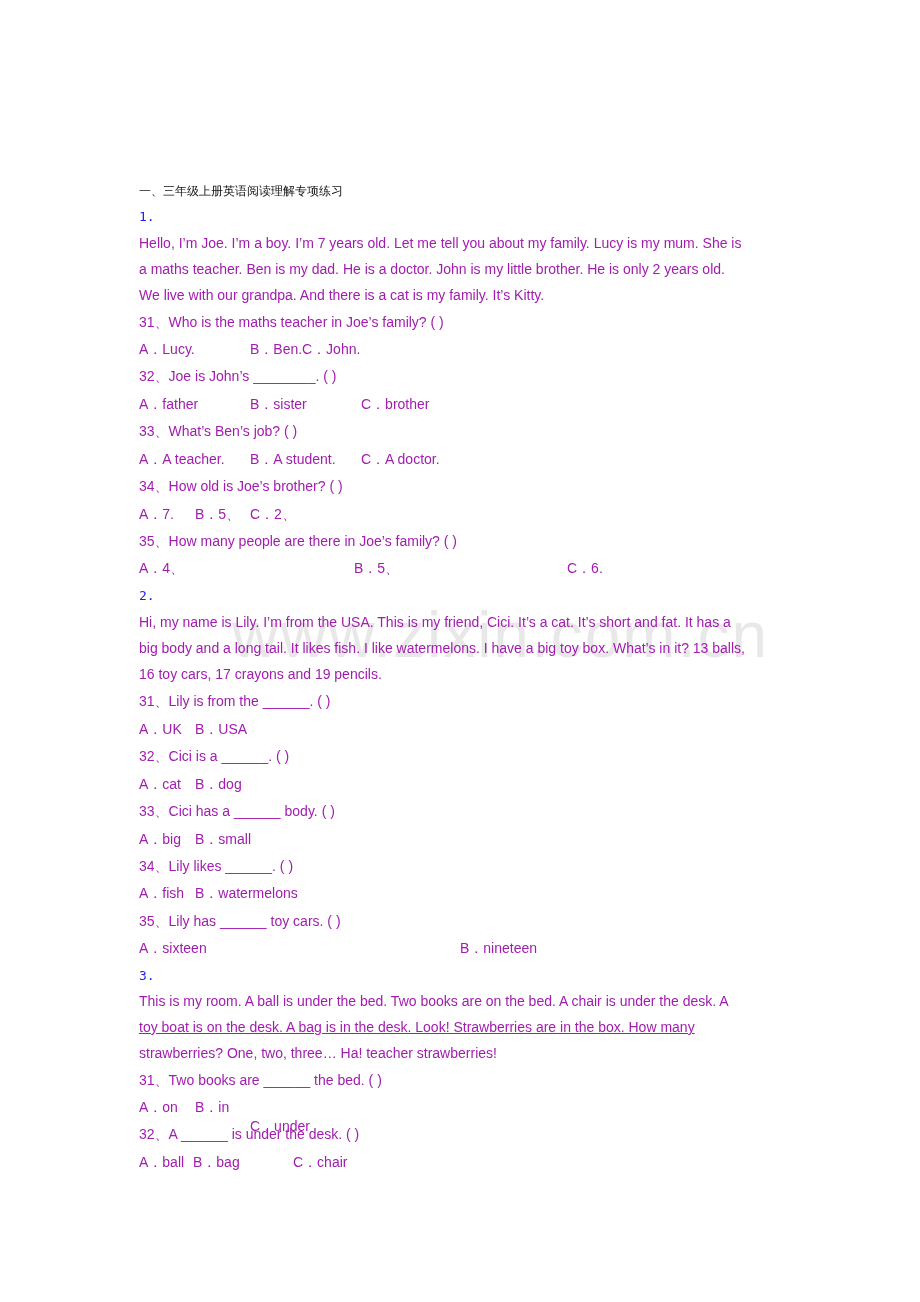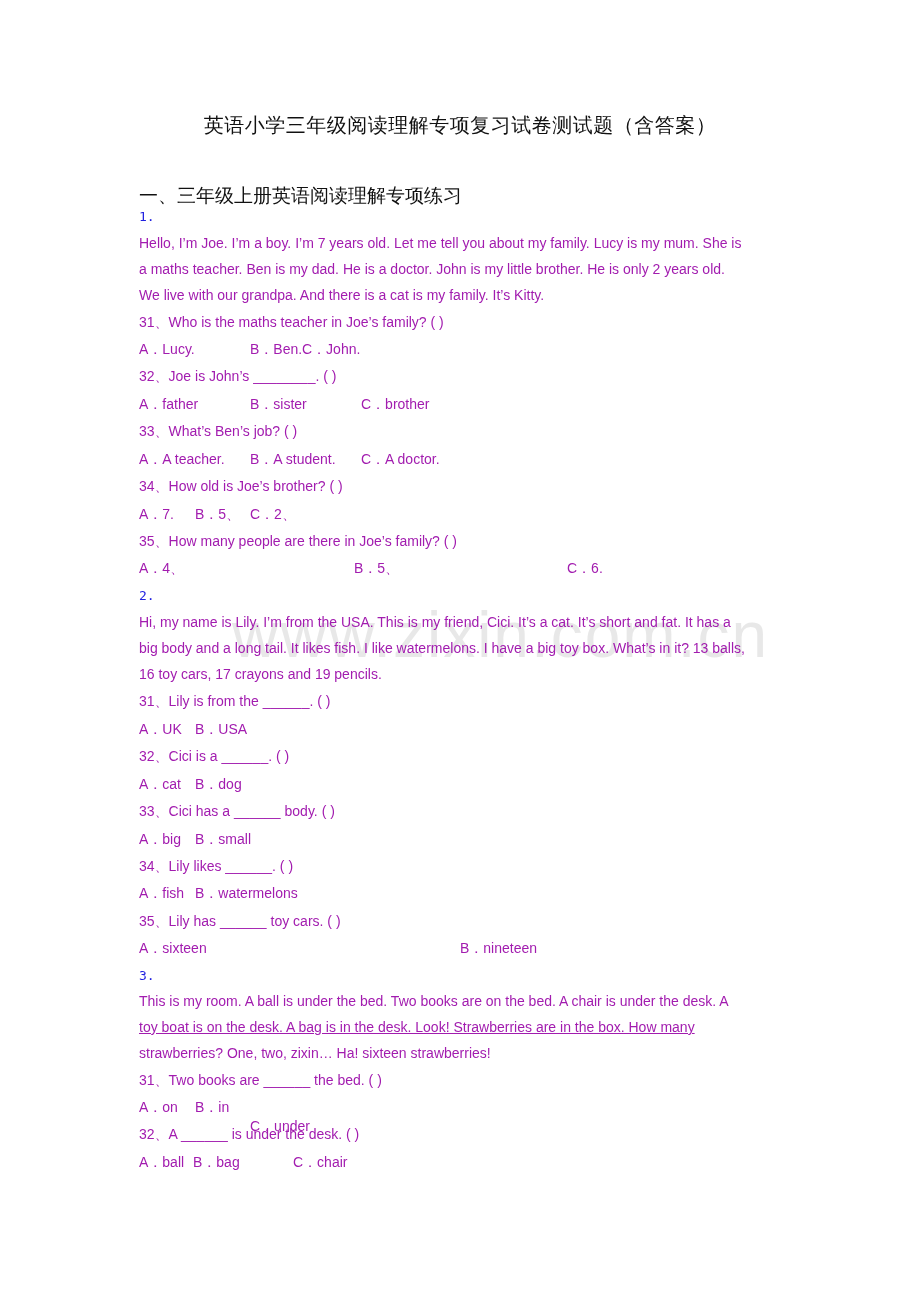--- a/index.html
+++ b/index.html
@@ -2,33 +2,32 @@
 <html><head>
   <meta charset="utf-8">
   <style>
     html, body { margin: 0; padding: 0; background: #ffffff; }
     body { width: 920px; height: 1302px; position: relative; overflow: hidden;
            font-family: "Liberation Sans", "DejaVu Sans", sans-serif; color: #1a1a1a; }
     .page { position: absolute; left: 0; top: 0; width: 920px; height: 1302px; }
     .title { position: absolute; top: 112px; left: 0; width: 920px; text-align: center;
              font-family: "DejaVu Serif", "Liberation Serif", serif; font-size: 20px; color: #111; letter-spacing: 0.5px; }
     .section { position: absolute; top: 183px; left: 139px; font-family: "DejaVu Serif", "Liberation Serif", serif;
-               font-size: 19px; color: #111; }
+               font-size: 12px; color: #111; }
     .line { position: absolute; left: 139px; font-size: 14px; white-space: nowrap; color: #a21caf; }
     .num { color: #1f1fe0; font-family: "DejaVu Sans Mono", "Liberation Mono", monospace; font-size: 13px; }
     .opt { position: absolute; white-space: nowrap; }
     .watermark { position: absolute; left: 232px; top: 598px; font-size: 64px; color: rgba(150,150,150,0.22);
                  font-family: "Liberation Sans", sans-serif; letter-spacing: 2px; pointer-events: none; }
   </style>
 </head>
 <body>
 
 <div class="page">
 
-  <div class="title">英语小学三年级阅读理解专项复习试卷测试题（含答案）</div>
   <div class="section">一、三年级上册英语阅读理解专项练习</div>
 
   <div class="watermark">www.zixin.com.cn</div>
 
   <div>
     <div class="line num" style="top:209px;">1.</div>
     <div class="line" style="top:235px;">Hello, I’m Joe. I’m a boy. I’m 7 years old. Let me tell you about my family. Lucy is my mum. She is</div>
     <div class="line" style="top:261px;">a maths teacher. Ben is my dad. He is a doctor. John is my little brother. He is only 2 years old.</div>
     <div class="line" style="top:287px;">We live with our grandpa. And there is a cat is my family. It’s Kitty.</div>
 
@@ -102,21 +101,21 @@
     <div class="line" style="top:940px;">
       <span class="opt" style="left:0;">A．sixteen</span>
       <span class="opt" style="left:321px;">B．nineteen</span>
     </div>
   </div>
 
   <div>
     <div class="line num" style="top:968px;">3.</div>
     <div class="line" style="top:993px;">This is my room. A ball is under the bed. Two books are on the bed. A chair is under the desk. A</div>
     <div class="line" style="top:1019px;text-decoration:underline;">toy boat is on the desk. A bag is in the desk. Look! Strawberries are in the box. How many</div>
-    <div class="line" style="top:1045px;">strawberries? One, two, zixin… Ha! sixteen strawberries!</div>
+    <div class="line" style="top:1045px;">strawberries? One, two, three… Ha! teacher strawberries!</div>
 
     <div class="line" style="top:1072px;">31、Two books are ______ the bed. (    )</div>
     <div class="line" style="top:1099px;">
       <span class="opt" style="left:0;">A．on</span>
       <span class="opt" style="left:56px;">B．in</span>
       <span class="opt" style="left:111px;margin-top:19px;">C．under</span>
     </div>
 
     <div class="line" style="top:1126px;">32、A ______ is under the desk. (    )</div>
     <div class="line" style="top:1154px;">

